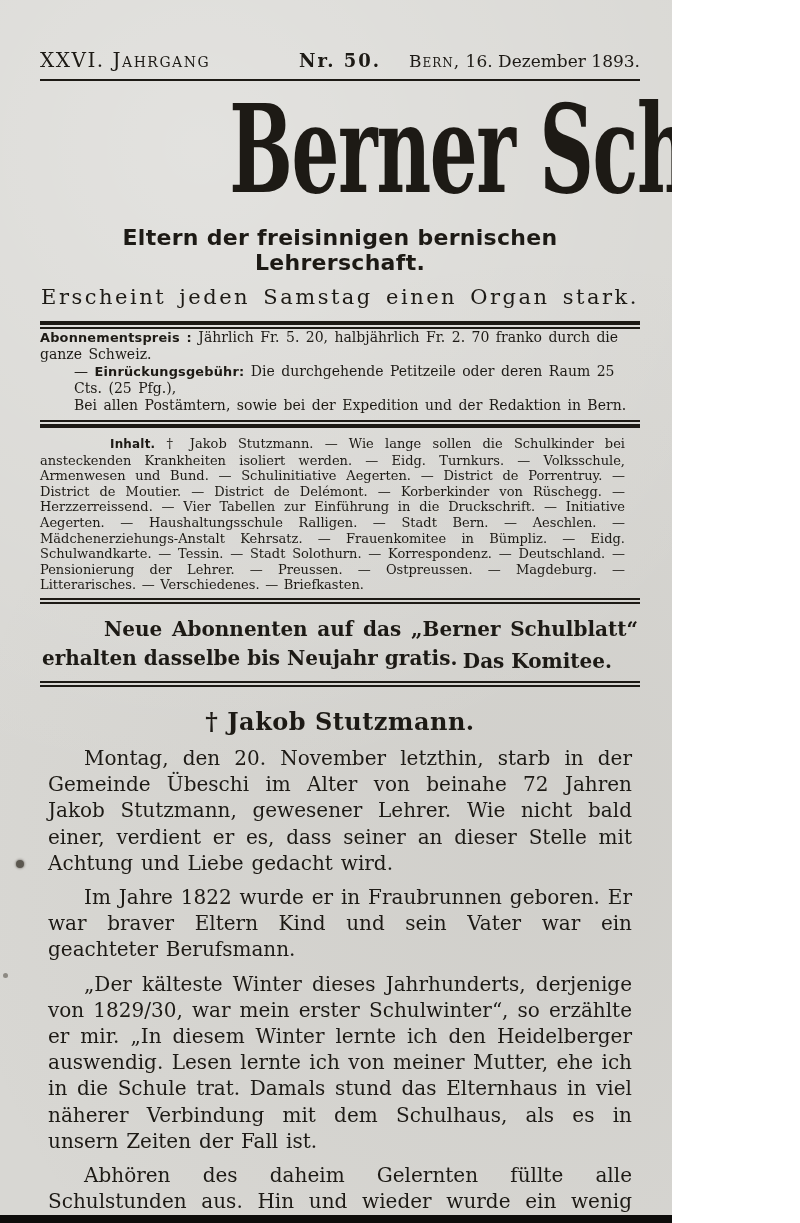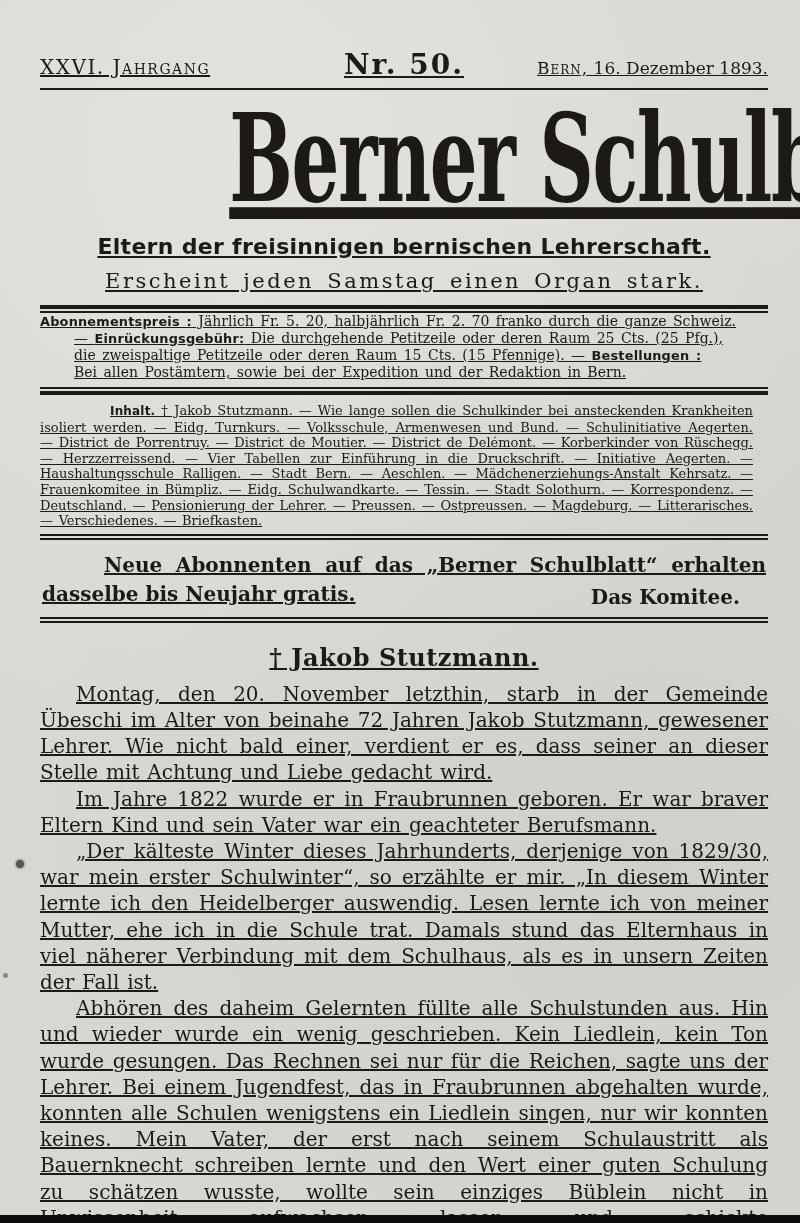--- a/index.html
+++ b/index.html
@@ -1,33 +1,32 @@
 <!DOCTYPE html>
 <html><head>
 <meta charset="utf-8">
 <style>
   html,body { margin:0; padding:0; }
   .sheet {
     position:relative;
-    width:800px; height:1223px;
+    width:672px; height:1223px;
     background:#d8d7d3;
     background-image:
       radial-gradient(circle at 30% 12%, rgba(255,255,255,.28), rgba(255,255,255,0) 55%),
       radial-gradient(circle at 82% 70%, rgba(110,105,95,.07), rgba(0,0,0,0) 60%);
     font-family:"DejaVu Serif","Liberation Serif",serif;
     color:#1d1a15;
     overflow:hidden;
-    text-decoration:underline;
   }
   .content { padding:48px 32px 0 40px; }
 
   
   .hdr { display:grid; grid-template-columns:1fr auto 1fr; align-items:baseline; }
   .h-vol  { font-size:20px; font-variant:small-caps; letter-spacing:1.5px; white-space:nowrap; }
-  .h-issue{ font-size:28px; font-weight:bold; letter-spacing:2px; padding:0 10px; white-space:nowrap; }
+  .h-issue{ font-size:18px; font-weight:bold; letter-spacing:2px; padding:0 10px; white-space:nowrap; }
   .h-date { font-size:17px; text-align:right; white-space:nowrap; }
   .sc { font-variant:small-caps; letter-spacing:1px; }
   .hdr-rule { height:2px; background:#1d1a15; margin-top:7px; }
 
   
   .masthead { height:116px; margin-top:10px; display:flex; justify-content:flex-start; align-items:center; }
   .m-title {
     font-size:114px; line-height:1; font-weight:bold; white-space:nowrap;
     letter-spacing:-2px;
     transform:scale(0.66,1.07);
@@ -60,21 +59,21 @@
   .contents { margin:8px 15px 0 0; font-size:13px; line-height:15.6px; text-align:justify; text-indent:70px; word-spacing:1.5px; }
 
   
   .notice { position:relative; margin-top:11px; font-weight:bold; font-size:20px; line-height:29px; }
   .notice p { margin:2px; text-indent:62px; text-align:justify; }
   .n-sig { position:absolute; right:28px; bottom:-3px; white-space:nowrap; }
 
   
   .a-head { text-align:center; font-weight:bold; font-size:24px; letter-spacing:.5px; margin-top:20px; }
   .article { margin-top:9px; font-size:20px; line-height:26.2px; text-align:justify; word-spacing:1.5px; }
-  .article p { margin:0; text-indent:36px; }
+  .article p { margin:8px; text-indent:36px; }
   .article p.cut { text-align-last:justify; }
 
   
   .ink-spot { position:absolute; left:16px; top:860px; width:8px; height:8px; border-radius:50%;
               background:#5b574f; box-shadow:0 0 2px 1px rgba(91,87,79,.45); }
   .ink-spot2 { position:absolute; left:3px; top:973px; width:5px; height:5px; border-radius:50%; background:#8d8a83; }
   .edge-bar { position:absolute; left:0; bottom:0; width:100%; height:8px; background:#0e0d0b; }
 </style>
 </head>
 <body>
@@ -96,21 +95,20 @@
     <div class="m-sched">Erscheint jeden Samstag einen Organ stark.</div>
 
     <div class="dr thick-top mt12">
       <div class="a"></div>
       <div class="b"></div>
     </div>
 
     <div class="pricing">
       <div><span class="blabel">Abonnementspreis :</span><span> Jährlich Fr. 5. 20, halbjährlich Fr. 2. 70 franko durch die ganze Schweiz.</span></div>
       <div class="cont"><span>— </span><span class="blabel">Einrückungsgebühr:</span><span> Die durchgehende Petitzeile oder deren Raum 25 Cts. (25 Pfg.),</span></div>
-      <div class="cont"><span>die zweispaltige Petitzeile oder deren Raum 15 Cts. (15 Pfennige). — </span><span class="blabel">Bestellungen :</span></div>
       <div class="cont">Bei allen Postämtern, sowie bei der Expedition und der Redaktion in Bern.</div>
     </div>
 
     <div class="dr thin-top mt6">
       <div class="a"></div>
       <div class="b"></div>
     </div>
 
     <p class="contents"><span class="blabel">Inhalt.</span><span> † Jakob Stutzmann. — Wie lange sollen die Schulkinder bei ansteckenden Krankheiten isoliert werden. — Eidg. Turnkurs. — Volksschule, Armenwesen und Bund. — Schulinitiative Aegerten. — District de Porrentruy. — District de Moutier. — District de Delémont. — Korberkinder von Rüschegg. — Herzzerreissend. — Vier Tabellen zur Einführung in die Druckschrift. — Initiative Aegerten. — Haushaltungsschule Ralligen. — Stadt Bern. — Aeschlen. — Mädchenerziehungs-Anstalt Kehrsatz. — Frauenkomitee in Bümpliz. — Eidg. Schulwandkarte. — Tessin. — Stadt Solothurn. — Korrespondenz. — Deutschland. — Pensionierung der Lehrer. — Preussen. — Ostpreussen. — Magdeburg. — Litterarisches. — Verschiedenes. — Briefkasten.</span></p>
 

